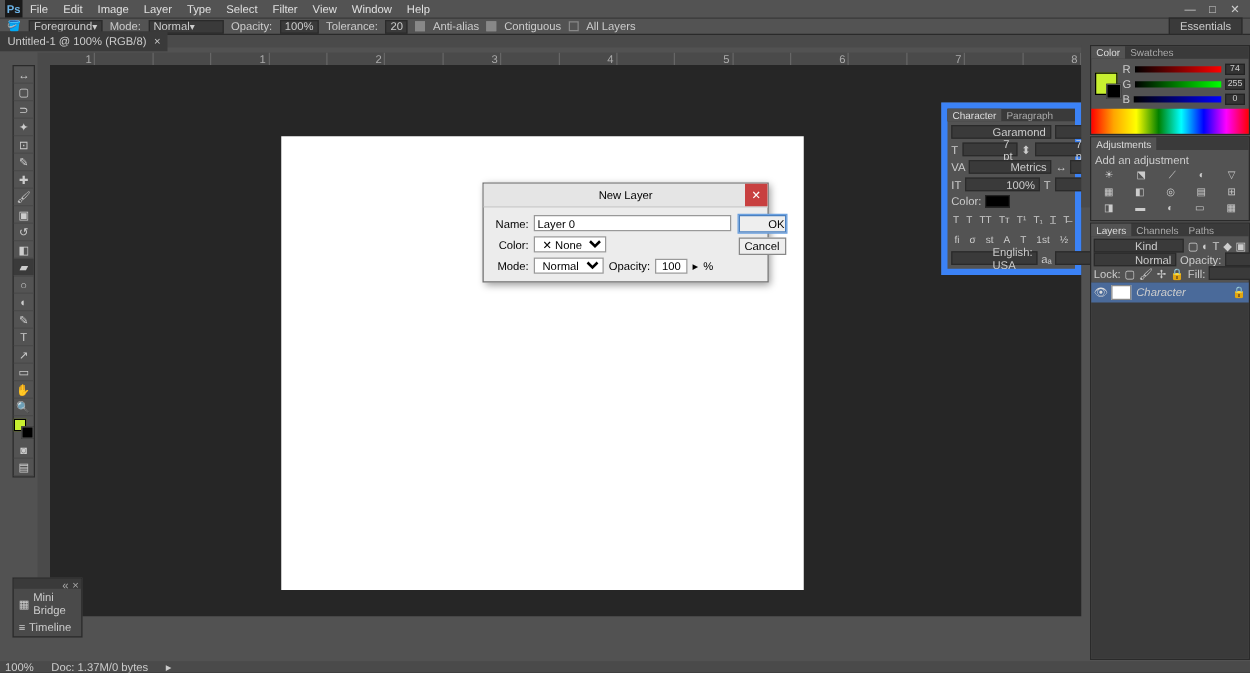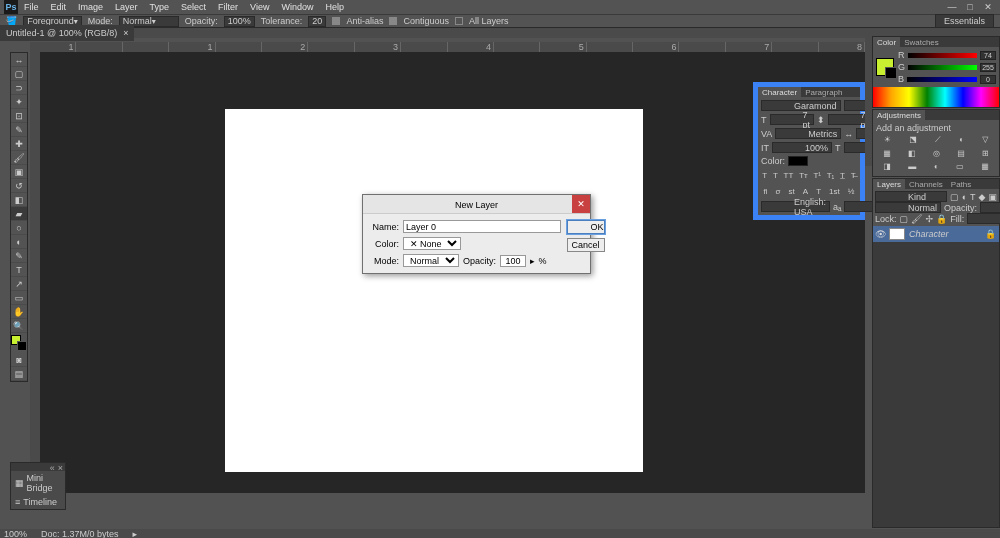--- a/index.html
+++ b/index.html
@@ -48,21 +48,21 @@
 .crow { display:flex; gap:3px; align-items:center; }
 .crow .dd { flex:1;padding-left:32px; }
 .iconrow { display:flex; gap:3px; justify-content:space-around; padding:2px 0; }
 .iconrow span { color:#ccc; font-size:8px; }
 .layerspanel { flex:1; display:flex; flex-direction:column; }
 .layers-body { flex:1; background:#3a3a3a; }
 .layer-row { display:flex; align-items:center; background:#4a6a9a; padding:2px; gap:4px; }
 .layer-thumb { width:16px; height:12px; background:#fff; border:1px solid #888; }
 .layer-eye { width:10px; color:#ddd; }
 .layer-lock { margin-left:auto; color:#bbb; }
-.dialog { position:absolute; left:362px; top:146px; width:229px; background:#ececec; border:1px solid #707070; box-shadow:2px 2px 6px rgba(0,0,0,0.4); color:#000;margin-top:48px; }
+.dialog { position:absolute; left:386px; top:146px; width:229px; background:#ececec; border:1px solid #707070; box-shadow:2px 2px 6px rgba(0,0,0,0.4); color:#000; }
 .dlg-title { background:#e5e5e5; text-align:center; padding:3px 0; font-size:11px; position:relative; border-bottom:1px solid #ccc; }
 .dlg-close { position:absolute; right:0; top:0; width:18px; height:100%; background:#c84040; color:#fff; display:flex; align-items:center; justify-content:center; font-size:9px; }
 .dlg-body { padding:6px; display:flex; gap:6px; }
 .dlg-form { flex:1; display:flex; flex-direction:column; gap:4px; }
 .frow { display:flex; align-items:center; gap:4px; font-size:9px; }
 .frow label { width:30px; text-align:right; }
 .frow input[type=text], .frow select { flex:1; border:1px solid #999; font-size:9px; padding:0 2px; height:13px; background:#fff; color:#000; }
 .nbox { width:26px; border:1px solid #999; font-size:9px; text-align:center; background:#fff; color:#000; }
 .dlg-btns { display:flex; flex-direction:column; gap:4px; width:44px; }
 .dlg-btns button { border:1px solid #888; background:#eee; font-size:9px; padding:1px 0; }

